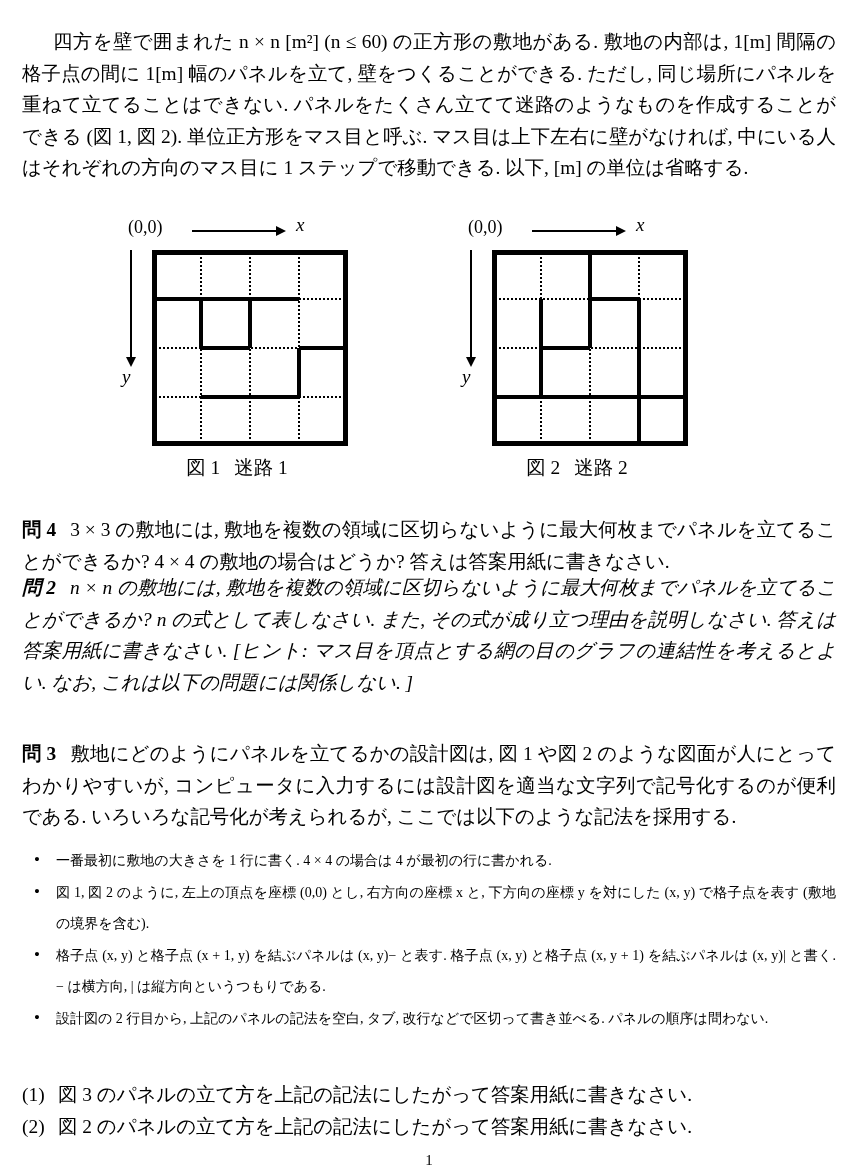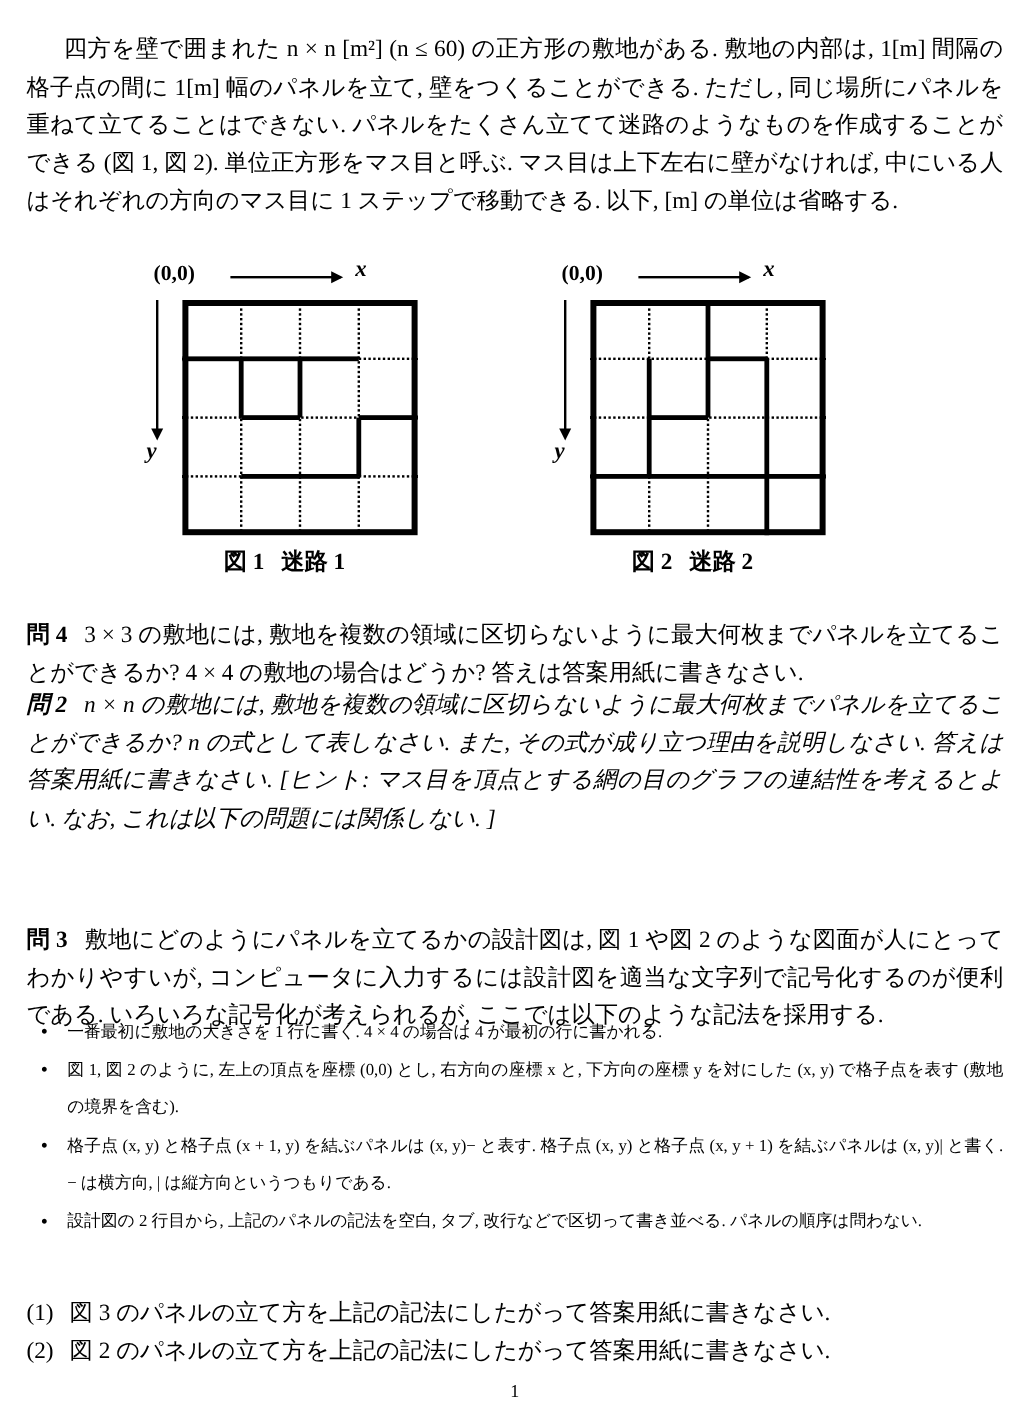--- a/index.html
+++ b/index.html
@@ -41,21 +41,20 @@
     position: absolute;
     left: 0;
     top: 216px;
     width: 858px;
     height: 270px;
   }
   .figure {
     position: absolute;
     width: 250px;
     height: 265px;
-    font-weight: bold;
   }
   .figure.fig1 { left: 112px; }
   .figure.fig2 { left: 452px; }
 
   .axis-row {
     position: absolute;
     left: 8px;
     top: 0px;
     width: 240px;
     height: 30px;
@@ -167,21 +166,21 @@
   .fig-caption .gap { display: inline-block; width: 14px; }
 
   
   .q-block {
     position: absolute;
     left: 22px;
     width: 814px;
   }
   .q1 { top: 514px; }
   .q2 { top: 572px; font-style: italic; }
-  .q3 { top: 738px; margin-top: 30px; }
+  .q3 { top: 738px; }
   .q-label {
     font-weight: bold;
   }
   .q-gap { display: inline-block; width: 14px; }
 
   .bullets {
     position: absolute;
     left: 22px;
     top: 845px;
     width: 814px;

